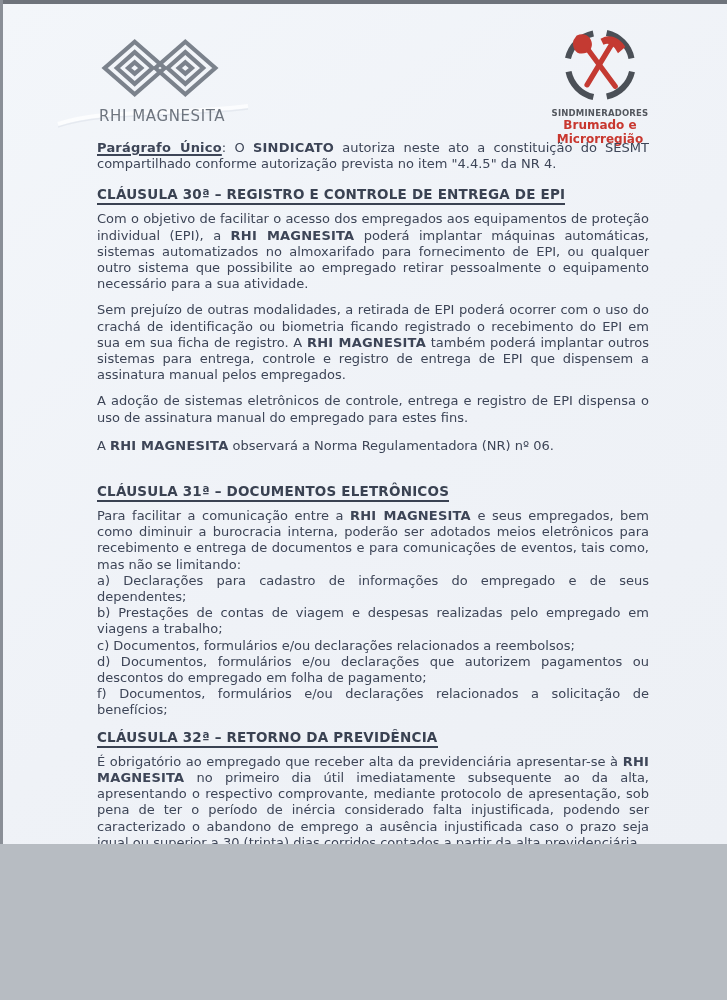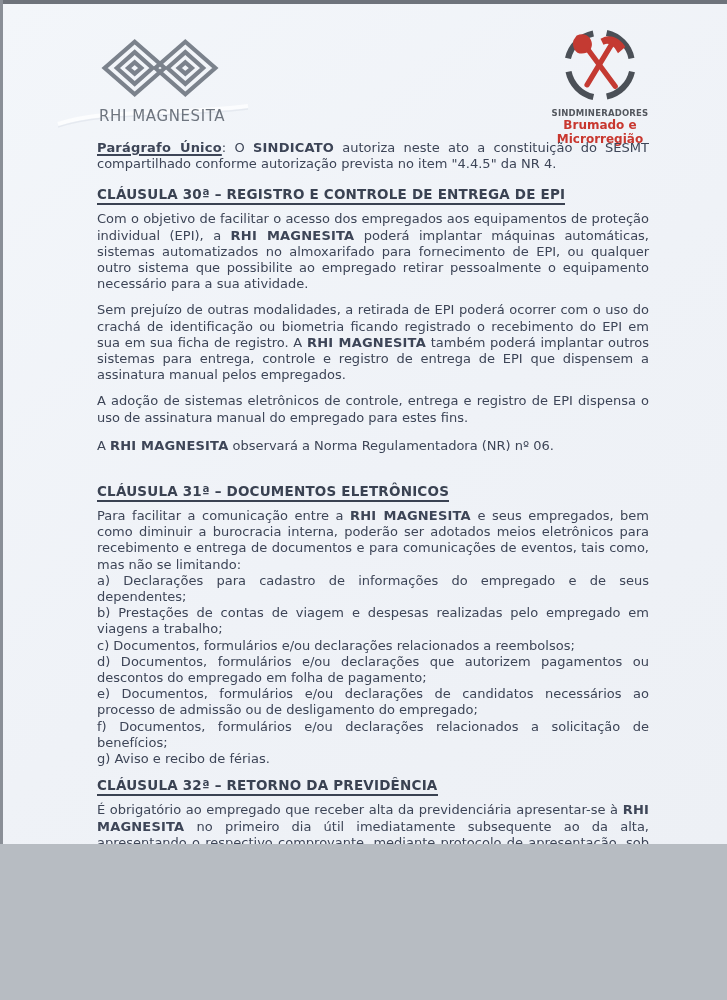--- a/index.html
+++ b/index.html
@@ -86,23 +86,21 @@
         <p class="para" style="margin-top: 10px;"><span>Sem prejuízo de outras modalidades, a retirada de EPI poderá ocorrer com o uso do crachá de identificação ou biometria ficando registrado o recebimento do EPI em sua em sua ficha de registro. A </span><span class="b">RHI MAGNESITA</span><span> também poderá implantar outros sistemas para entrega, controle e registro de entrega de EPI que dispensem a assinatura manual pelos empregados.</span></p>
         <p class="para" style="margin-top: 10px;"><span>A adoção de sistemas eletrônicos de controle, entrega e registro de EPI dispensa o uso de assinatura manual do empregado para estes fins.</span></p>
         <p class="para" style="margin-top: 12px;"><span>A </span><span class="b">RHI MAGNESITA</span><span> observará a Norma Regulamentadora (NR) nº 06.</span></p>
         <div class="clause-heading" style="margin-top: 28px;"><span>CLÁUSULA 31ª – DOCUMENTOS ELETRÔNICOS</span></div>
         <p class="para" style="margin-top: 8px;"><span>Para facilitar a comunicação entre a </span><span class="b">RHI MAGNESITA</span><span> e seus empregados, bem como diminuir a burocracia interna, poderão ser adotados meios eletrônicos para recebimento e entrega de documentos e para comunicações de eventos, tais como, mas não se limitando:</span></p>
         <div style="margin-top: 0px;">
           <div class="list-line">a) Declarações para cadastro de informações do empregado e de seus dependentes;</div>
           <div class="list-line">b) Prestações de contas de viagem e despesas realizadas pelo empregado em viagens a trabalho;</div>
           <div class="list-line">c) Documentos, formulários e/ou declarações relacionados a reembolsos;</div>
           <div class="list-line">d) Documentos, formulários e/ou declarações que autorizem pagamentos ou descontos do empregado em folha de pagamento;</div>
-          <div class="list-line">e) Documentos, formulários e/ou declarações de candidatos necessários ao processo de admissão ou de desligamento do empregado;</div>
           <div class="list-line">f) Documentos, formulários e/ou declarações relacionados a solicitação de benefícios;</div>
-          <div class="list-line">g) Aviso e recibo de férias.</div>
         </div>
         <div class="clause-heading" style="margin-top: 9px;"><span>CLÁUSULA 32ª – RETORNO DA PREVIDÊNCIA</span></div>
         <p class="para" style="margin-top: 8px;"><span>É obrigatório ao empregado que receber alta da previdenciária apresentar-se à </span><span class="b">RHI MAGNESITA</span><span> no primeiro dia útil imediatamente subsequente ao da alta, apresentando o respectivo comprovante, mediante protocolo de apresentação, sob pena de ter o período de inércia considerado falta injustificada, podendo ser caracterizado o abandono de emprego a ausência injustificada caso o prazo seja igual ou superior a 30 (trinta) dias corridos contados a partir da alta previdenciária.</span></p>
       </div>
   </div>
 
   <div class="page-number">Página 17 de 21</div>
   <div class="doc-title">Acordo Coletivo de Trabalho 2022/2023</div>
   <div class="doc-subtitle">Magnesita Mineração S/A Brumado e SINDMINE</div>
   <div class="protocol">2021362</div>

